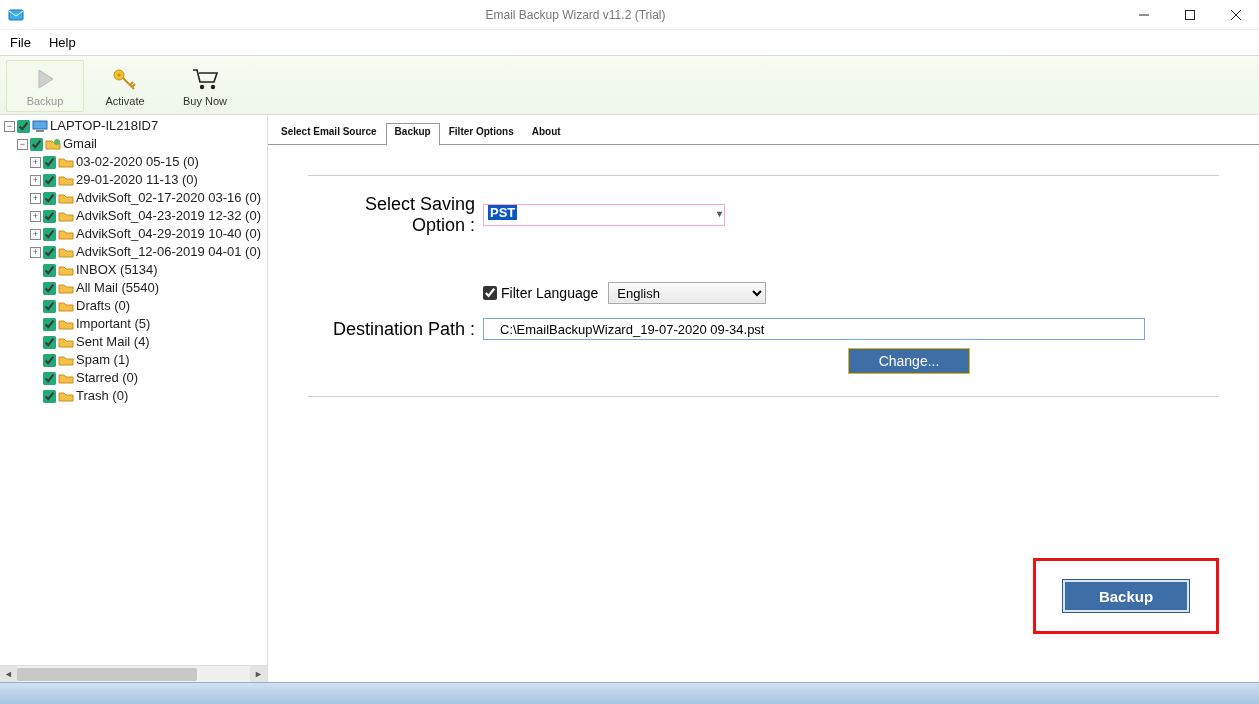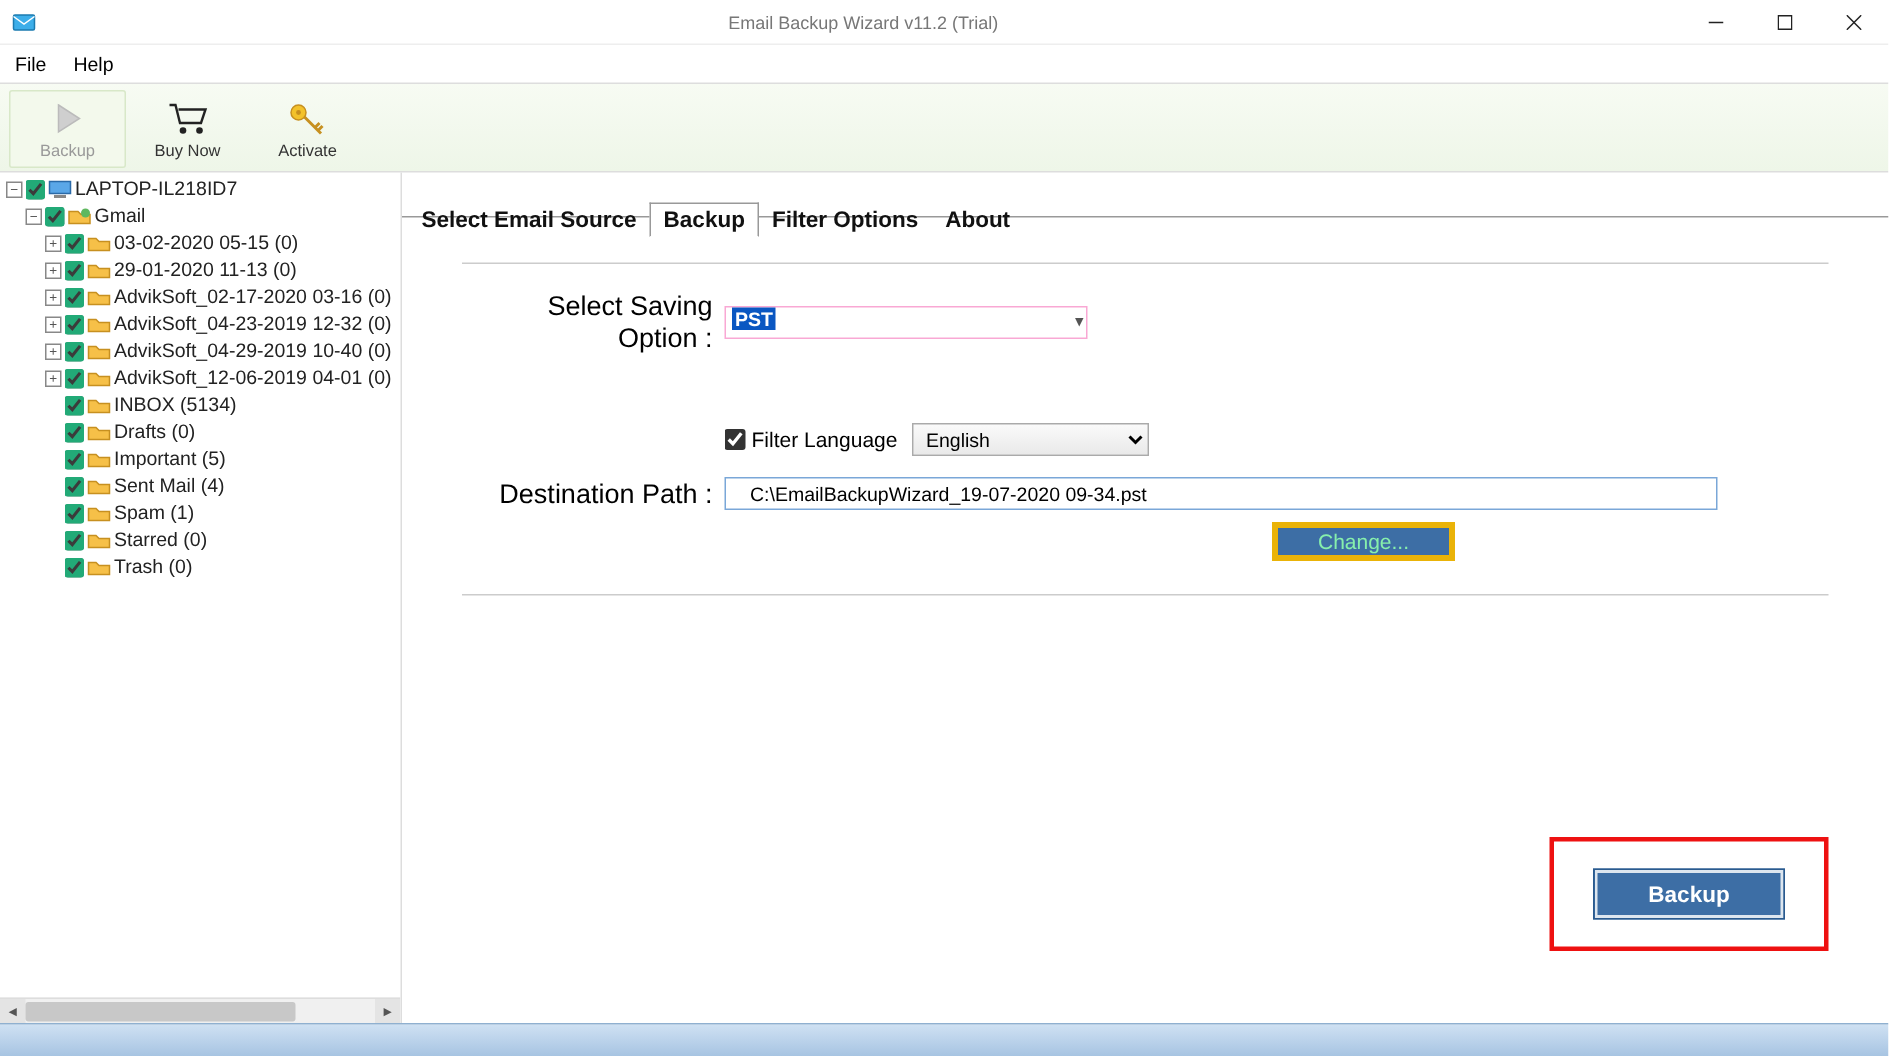--- a/index.html
+++ b/index.html
@@ -68,47 +68,47 @@
 .hscroll { height:17px; background:#f0f0f0; border-top:1px solid #ddd; display:flex; align-items:center; }
 .hscroll .arrow { width:17px; height:17px; background:#e4e4e4; display:flex; align-items:center; justify-content:center; font-size:9px; color:#555; }
 .hscroll .track { flex:1; height:17px; position:relative; }
 .hscroll .thumb { position:absolute; left:0; top:2px; height:13px; width:180px; background:#c8c8c8; border-radius:2px; }
 
 .content { flex:1; display:flex; flex-direction:column; padding-top:6px; }
 .tabs { display:flex; padding-left:4px; border-bottom:1px solid #999; height:24px; }
 .tab {
   padding:2px 8px 0 8px;
   font-weight:bold;
-  font-size:15px;
+  font-size:10px;
   color:#111;
   border:1px solid transparent;
   border-bottom:none;
   margin-right:0px;
   position:relative;
-  top:14px;
+  top:2px;
   background:transparent;
 }
 .tab.active { border:1px solid #999; border-bottom:1px solid #fff; background:#fff; }
 .panel { padding:30px 40px 0 40px; flex:1; position:relative; }
 .hr { border:none; border-top:1px solid #ccc; margin-bottom:18px; }
 .form-row { display:flex; align-items:center; margin-bottom:14px; }
 .form-row .flabel { width:175px; text-align:right; padding-right:8px; font-size:18px; }
 .sel-saving {
   width:242px; height:22px; border:1px solid #f9a8d4; font-size:13px; padding:0 18px 0 4px;
   background:#fff; position:relative;font-weight:bold;
 }
 .sel-saving .val { background:#0a57c2; color:#fff; padding:0 2px; }
 .sel-saving .dd { position:absolute; right:2px; top:3px; font-size:10px; color:#555; }
 .chk-lang { width:14px; height:14px; margin-right:4px; accent-color:#333; }
 .lang-sel { width:158px; height:22px; border:1px solid #aaa; background:linear-gradient(#fafafa,#e9e9e9); font-size:13px; padding:2px 4px; margin-left:10px; }
 .dest-input { width:662px; height:22px; border:1px solid #7aa7d8; padding:1px 16px; font-size:13px; }
 .change-btn {
   width:122px; height:26px;
   background:#3d6ea5;
-  color:#86efac; border:4px solid #eab308;
+  color:#ffffff; border:1px solid #eab308;
   font-size:14px;
   display:flex; align-items:center; justify-content:center;
   margin-left:540px;
   margin-top:-6px;
 }
 .hr2 { border:none; border-top:1px solid #ccc; margin-top:22px; }
 .backup-zone {
   position:absolute;
   right:40px;
   bottom:48px;
@@ -165,37 +165,37 @@
   <div class="tool-btn disabled">
     <div class="ico">
       <svg width="24" height="24">
           <path d="M6 3 L20 12 L6 21 Z" fill="#cfcfcf" stroke="#bbb"></path>
         </svg>
     </div>
     <div>Backup</div>
   </div>
   <div class="tool-btn">
     <div class="ico">
+      <svg width="26" height="24" viewBox="0 0 26 24">
+          <circle cx="7" cy="8" r="5" fill="#f3c22b" stroke="#c79020"></circle>
+          <circle cx="7" cy="8" r="1.6" fill="#c79020"></circle>
+          <path d="M11 11 L22 22 M18 18 L21 15 M20 20 L23 17" stroke="#c79020" stroke-width="2"></path>
+        </svg>
+    </div>
+    <div>Activate</div>
+  </div>
+  <div class="tool-btn">
+    <div class="ico">
       <svg width="28" height="24" viewBox="0 0 28 24">
           <path d="M2 3h4l3 12h14l3-9H8" fill="none" stroke="#222" stroke-width="1.6"></path>
           <circle cx="11" cy="20" r="2.2" fill="#222"></circle>
           <circle cx="22" cy="20" r="2.2" fill="#222"></circle>
         </svg>
     </div>
     <div>Buy Now</div>
-  </div>
-  <div class="tool-btn">
-    <div class="ico">
-      <svg width="26" height="24" viewBox="0 0 26 24">
-          <circle cx="7" cy="8" r="5" fill="#f3c22b" stroke="#c79020"></circle>
-          <circle cx="7" cy="8" r="1.6" fill="#c79020"></circle>
-          <path d="M11 11 L22 22 M18 18 L21 15 M20 20 L23 17" stroke="#c79020" stroke-width="2"></path>
-        </svg>
-    </div>
-    <div>Activate</div>
   </div>
 </div>
 
 <div class="main">
 
   <div class="sidebar">
     <div class="tree">
 
       <div class="row">
         <span class="tw">−</span>
@@ -313,20 +313,32 @@
           <div class="row">
             <span class="sp"></span>
             <span class="sp"></span>
             <span class="sp"></span>
             <input type="checkbox" class="cb" checked="" style="">
             <span class="fico">
               <svg width="16" height="12">
                 <path d="M1 3h5l2 2h7v6H1z" fill="#f6c048" stroke="#c79020"></path>
               </svg>
             </span>
+            <span class="lbl">All Mail (5540)</span>
+          </div>
+          <div class="row">
+            <span class="sp"></span>
+            <span class="sp"></span>
+            <span class="sp"></span>
+            <input type="checkbox" class="cb" checked="" style="">
+            <span class="fico">
+              <svg width="16" height="12">
+                <path d="M1 3h5l2 2h7v6H1z" fill="#f6c048" stroke="#c79020"></path>
+              </svg>
+            </span>
             <span class="lbl">Drafts (0)</span>
           </div>
           <div class="row">
             <span class="sp"></span>
             <span class="sp"></span>
             <span class="sp"></span>
             <input type="checkbox" class="cb" checked="" style="">
             <span class="fico">
               <svg width="16" height="12">
                 <path d="M1 3h5l2 2h7v6H1z" fill="#f6c048" stroke="#c79020"></path>

